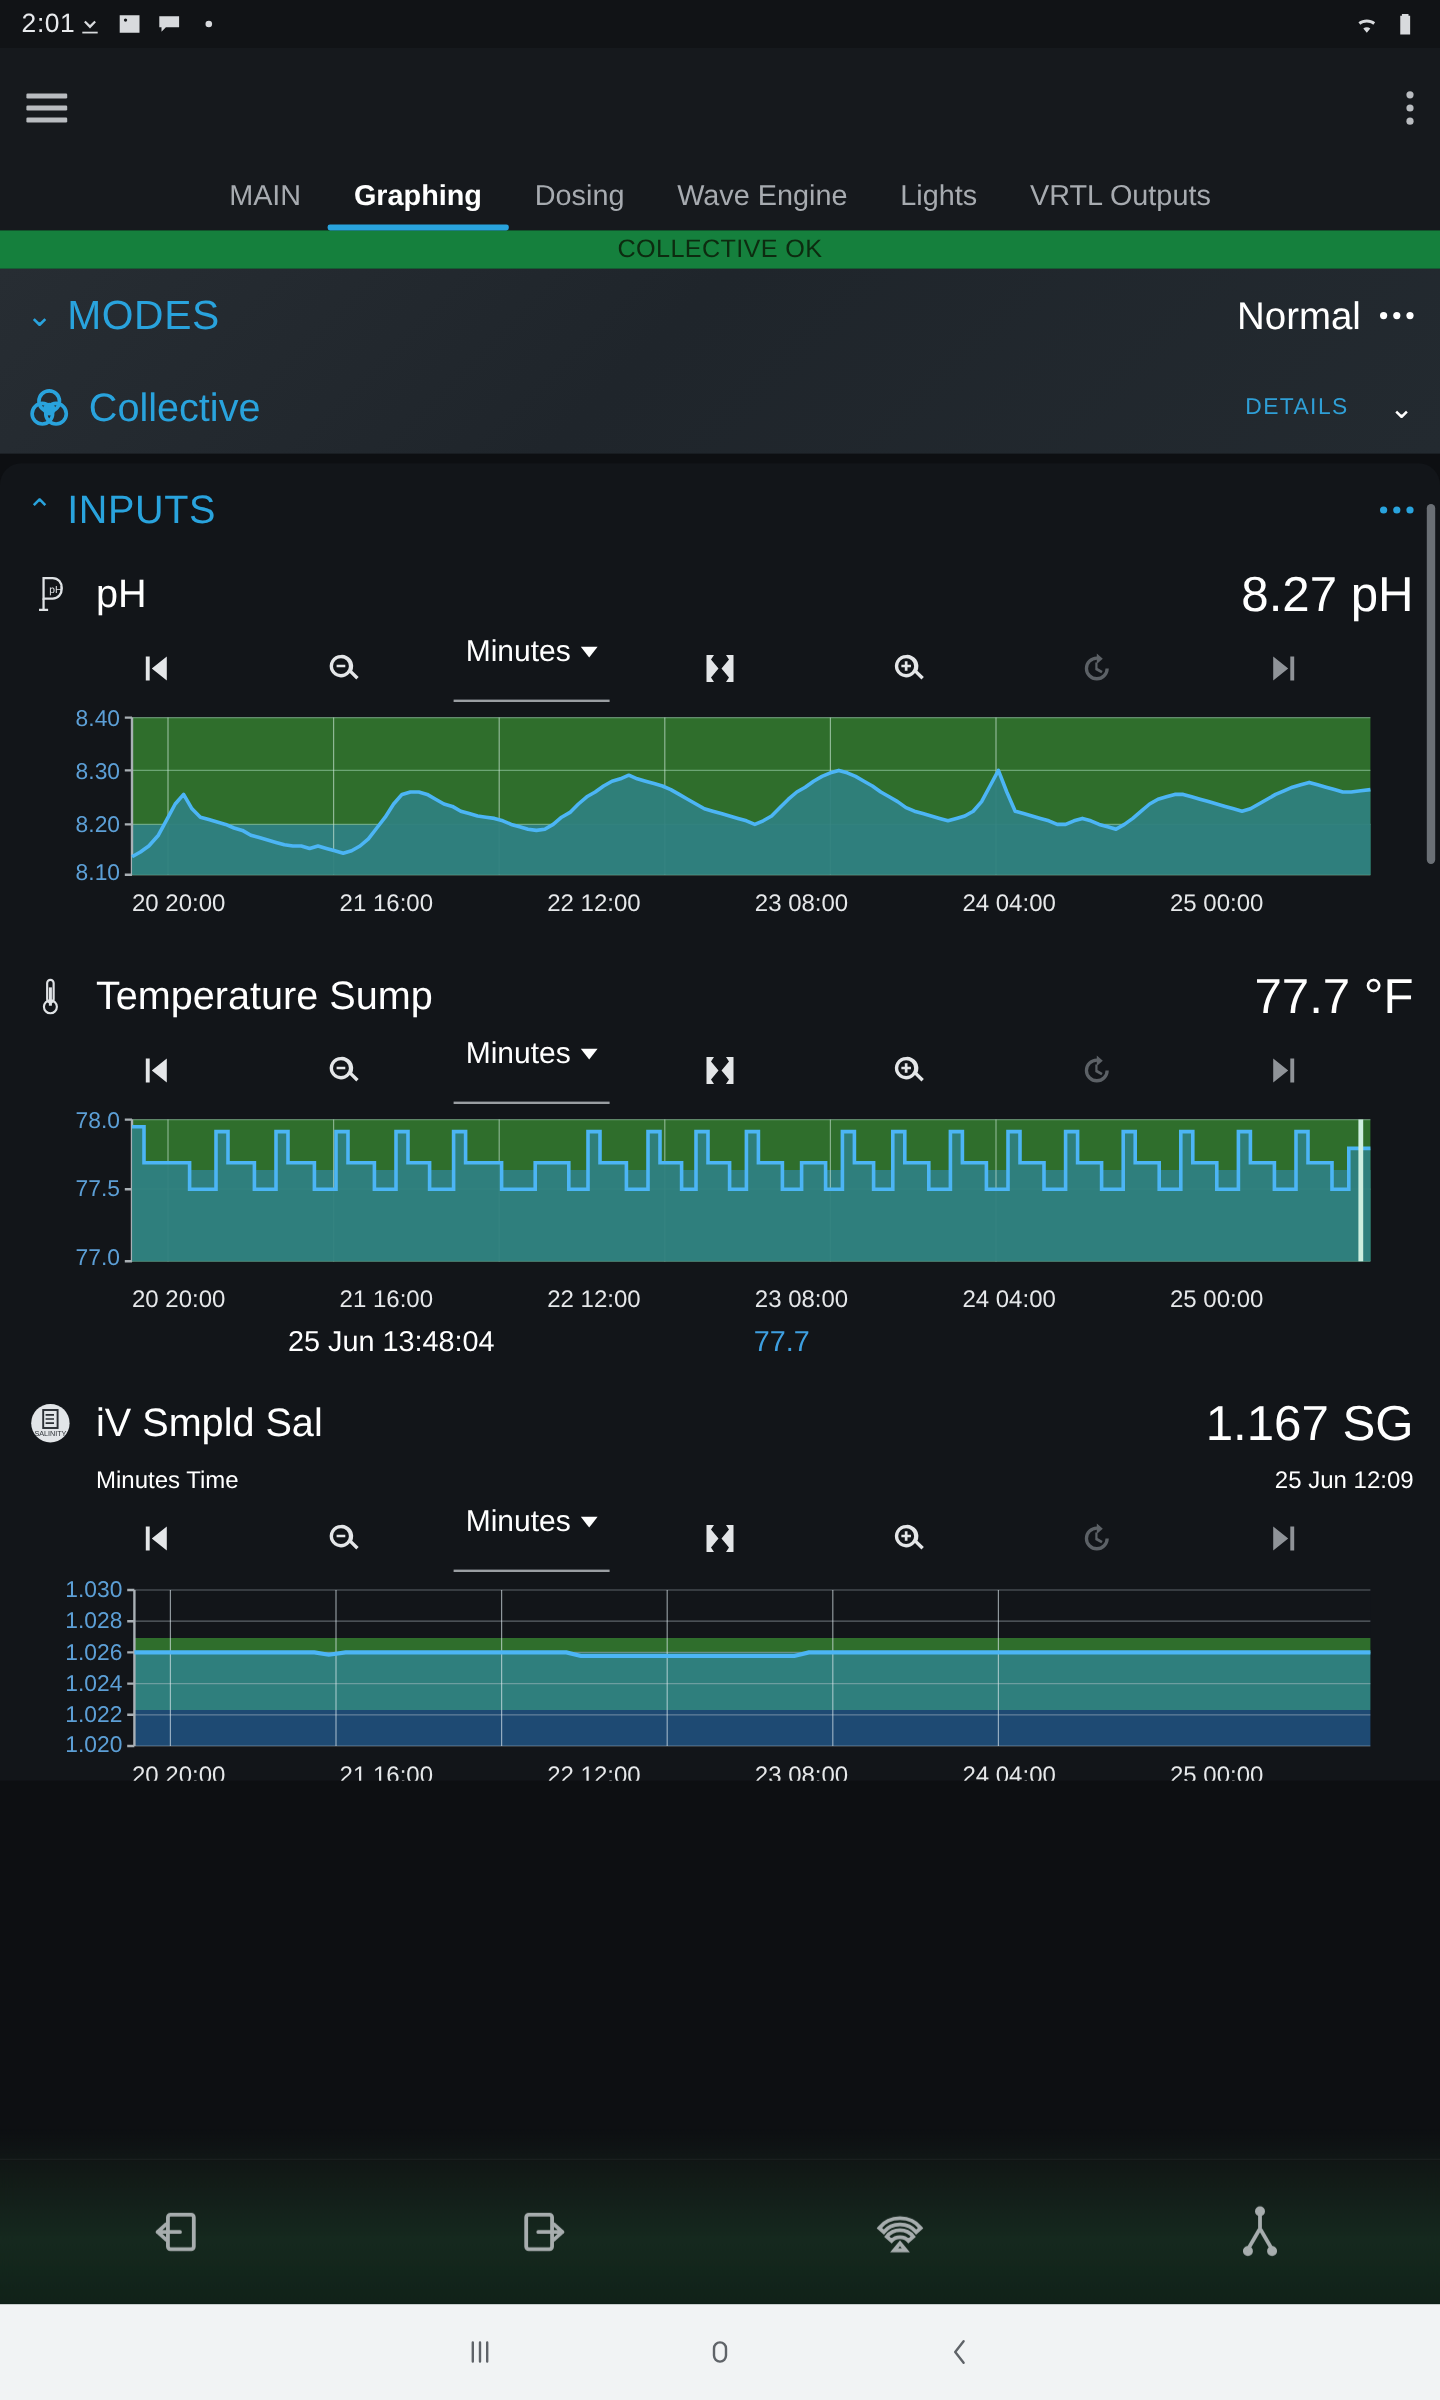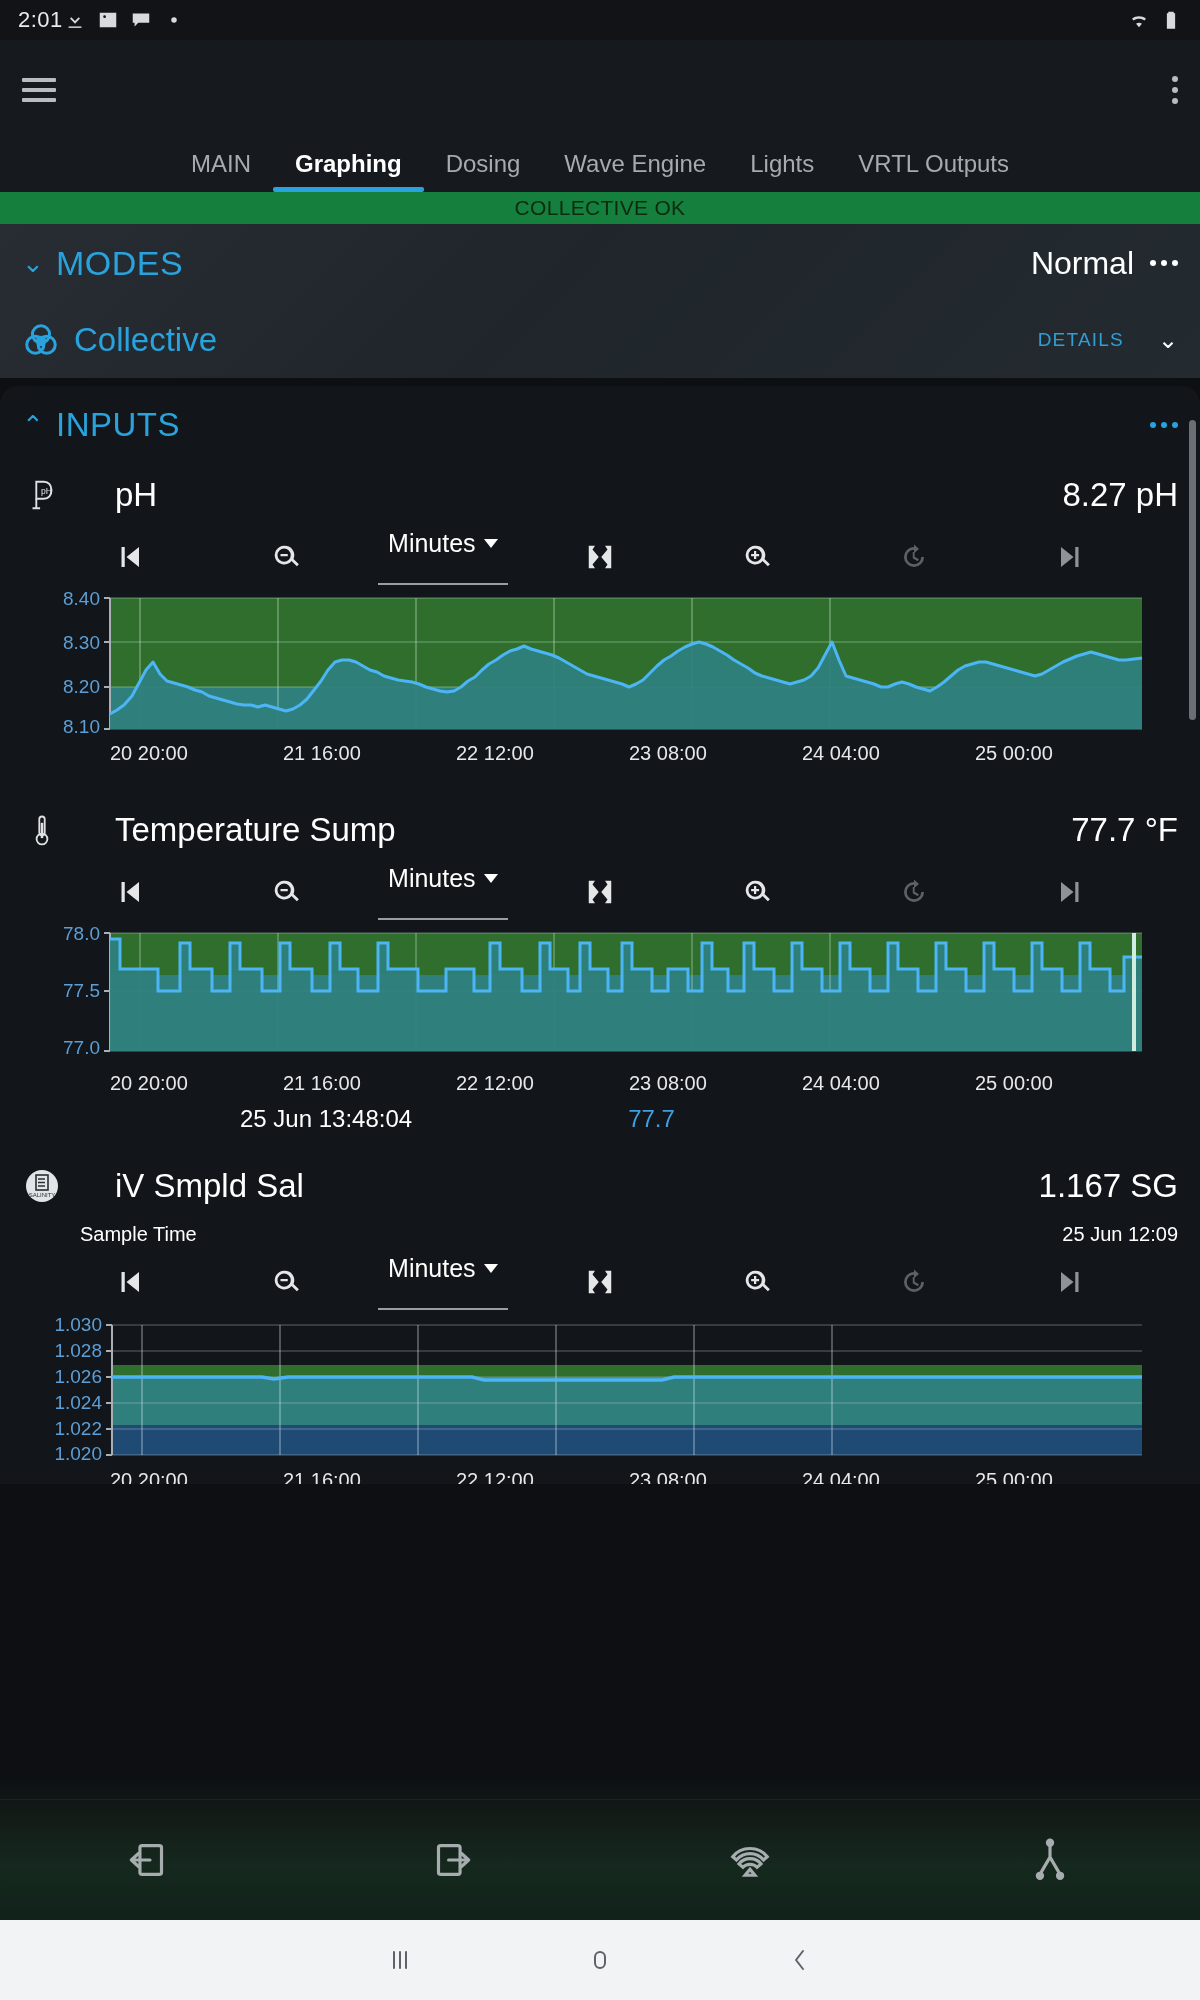--- a/index.html
+++ b/index.html
@@ -80,25 +80,25 @@
 
   
   .inputs-card { background: #121519; border-radius: 18px 18px 0 0; margin-top: 8px;
                  position: relative; height: 1098px; overflow: hidden; }
   .inputs-head { height: 78px; display: flex; align-items: center; padding: 0 22px; }
   .inputs-title { color: #29a3dd; font-size: 33px; letter-spacing: .5px; }
   .inputs-head .chev { color: #29a3dd; }
 
   
   .sensor { padding: 0 22px; }
-  .sensor-head { display: flex; align-items: center; height: 62px; gap: 35px; }
+  .sensor-head { display: flex; align-items: center; height: 62px; }
   .sensor-ico { width: 40px; height: 40px; margin-right: 18px; flex: none;
                 display: flex; align-items: center; justify-content: center; }
   .sensor-name { color: #ffffff; font-size: 33px; }
-  .sensor-val { margin-left: auto; color: #ffffff; font-size: 33px; }
+  .sensor-val { margin-left: auto; color: #ffffff; font-size: 41px; }
   .sensor-sub { display: flex; align-items: center; height: 34px; padding-left: 58px; }
   .sensor-sub-l { color: #ffffff; font-size: 20px; }
   .sensor-sub-r { margin-left: auto; color: #ffffff; font-size: 20px; }
 
   .toolbar { display: flex; align-items: center; height: 62px; padding: 0 28px; }
   .tb-btn { flex: 1; display: flex; align-items: center; justify-content: center; cursor: pointer; }
   .tb-ico { width: 30px; height: 30px; fill: #e4e6e8; }
   .tb-ico.dim { fill: #5c6166; }
   .tb-ico.grey { fill: #8f9398; }
   .unitsel { display: flex; flex-direction: column; align-items: center; gap: 16px; }
@@ -451,21 +451,21 @@
             <circle cx="20" cy="20" r="16" fill="#e2e5e8"></circle>
             <rect x="14" y="9" width="12" height="15" fill="none" stroke="#2a2e33" stroke-width="1.6"></rect>
             <path d="M16 13h7M16 16.5h7M16 20h7" stroke="#2a2e33" stroke-width="1.4"></path>
             <text x="20" y="31" font-size="6" fill="#2a2e33" text-anchor="middle" font-family="Liberation Sans, sans-serif">SALINITY</text>
           </svg>
         </span>
         <span class="sensor-name">iV Smpld Sal</span>
         <span class="sensor-val">1.167 SG</span>
       </div>
       <div class="sensor-sub">
-        <span class="sensor-sub-l">Sample Time</span>
+        <span class="sensor-sub-l">Minutes Time</span>
         <span class="sensor-sub-r">25 Jun 12:09</span>
       </div>
 
       <div class="toolbar">
         <span class="tb-btn">
           <svg class="tb-ico" viewBox="0 0 24 24">
               <path d="M6 4h2.6v16H6zM20 4v16l-10-8z"></path>
             </svg>
         </span>
         <span class="tb-btn">

